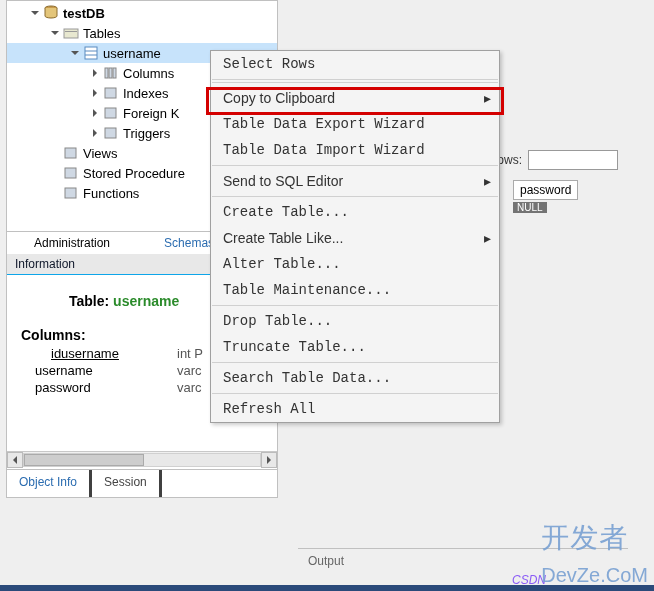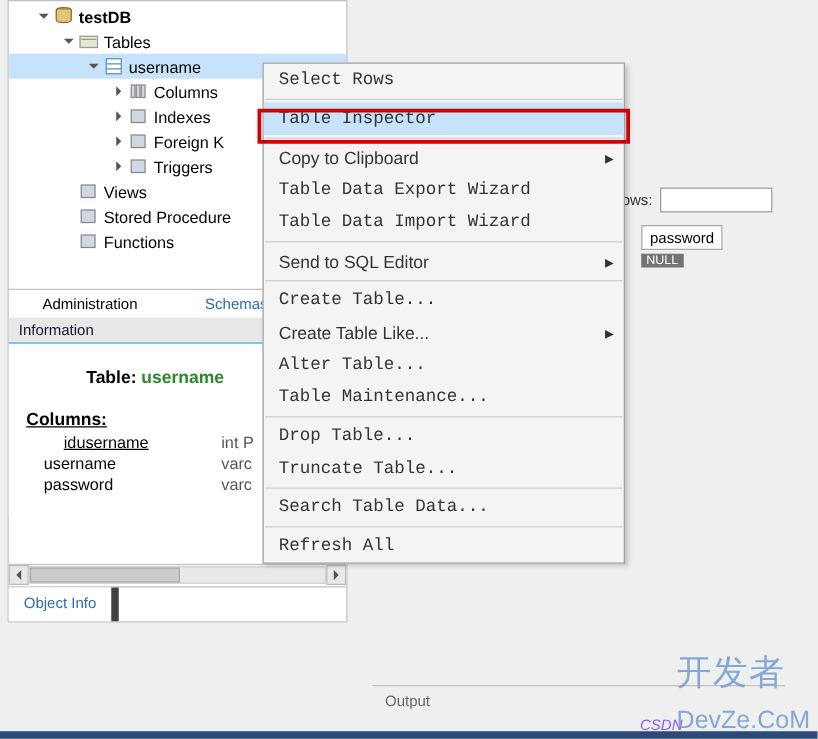--- a/index.html
+++ b/index.html
@@ -23,32 +23,32 @@
 .indent4 { padding-left: 82px; }
 
 .tabs { display: flex; border-top: 1px solid #c0c0c0; margin-top: 6px; }
 .tab { padding: 4px 27px; font-size: 12px; cursor: pointer; }
 .tab.active { color: #2b6cb0; }
 
 .info-header { background: #e8e8e8; border-bottom: 1px solid #0ea5e9; padding: 3px 8px; color: #0f172a; font-size: 12px; margin-top: 0; }
 .info-body { padding: 18px 14px; background: #fff; position: relative; }
 .info-table-line { font-size: 14px; margin-bottom: 18px; margin-left: 48px; }
 .info-table-line b { color: #2b8b2b; }
-.cols-title { font-weight: bold; font-size: 14px; margin-bottom: 2px; text-decoration: underline; }
+.cols-title { font-weight: bold; font-size: 14px; margin-bottom: 2px; }
 .cols-list { margin-left: 14px; font-size: 13px; line-height: 17px; }
 .cols-list .pk { text-decoration: underline; padding-left: 16px; }
 .cols-list .type { position: absolute; left: 170px; color: #555; }
 
 .hscroll { position: absolute; bottom: 30px; left: 0; right: 0; height: 16px; background: #f0f0f0; display: flex; align-items: center; border-top: 1px solid #c8c8c8; }
 .hscroll .btn { width: 16px; height: 16px; display: flex; align-items: center; justify-content: center; border: 1px solid #bbb; background: #e8e8e8; }
 .hscroll .track { flex: 1; height: 14px; background: #e8e8e8; position: relative; border: 1px solid #d0d0d0; }
 .hscroll .thumb { position: absolute; left: 0; top: 0; width: 120px; height: 12px; background: #cdcdcd; border: 1px solid #aaa; }
 
 .bottom-tabs { position: absolute; bottom: 0; left: 0; right: 0; height: 28px; display: flex; border-top: 1px solid #c0c0c0; }
-.bottom-tabs .btab { padding: 5px 12px; font-size: 12px; border-right: 6px solid #404040; cursor: pointer; color: #444; }
+.bottom-tabs .btab { padding: 5px 12px; font-size: 12px; border-right: 3px solid #404040; cursor: pointer; color: #444; }
 .bottom-tabs .btab.active { background: #fff; color: #2b6cb0; }
 
 .right-area { position: absolute; left: 278px; top: 150px; width: 360px; }
 .right-row { display: flex; align-items: center; gap: 6px; margin-bottom: 6px; }
 .right-row .lbl { font-size: 12px; color: #333; }
 .right-row input { border: 1px solid #999; height: 20px; width: 90px; padding: 0 4px; font-size: 12px; }
 .null-badge { background: #737373; color: #fff; font-size: 10px; padding: 0 4px; }
 .pw-label { display: inline-block; border: 1px solid #aaa; padding: 2px 6px; background: #fff; font-size: 12px; margin-top: 4px; }
 
 .output-bar { position: absolute; left: 298px; bottom: 18px; width: 330px; border-top: 1px solid #c0c0c0; padding: 5px 10px; color: #666; font-size: 12px; background: #efefef; }
@@ -222,20 +222,21 @@
       </div>
     <div class="btn">
         <svg width="8" height="8" viewBox="0 0 8 8">
           <path d="M2 0 L6 4 L2 8 Z" fill="#555"></path>
         </svg>
       </div>
   </div>
 
   <div class="bottom-tabs">
     <div class="btab active">Object Info</div>
+    <div class="btab">Session</div>
   </div>
 </div>
 
 <div class="right-area">
   <div class="right-row" style="justify-content:flex-end; margin-right:20px">
     <span class="lbl">ows:</span>
     <input type="text" style="">
   </div>
   <div style="margin-left:235px">
     <span class="pw-label">password</span>
@@ -243,21 +244,20 @@
   </div>
 </div>
 
 <div class="output-bar">
   <span>Output</span>
 </div>
 
 <div class="context-menu">
   <div class="menu-item">Select Rows</div>
   <div class="menu-sep"></div>
-  <div class="menu-item highlight">Table Inspector</div>
   <div class="menu-sep"></div>
   <div class="menu-item">
       <span>Copy to Clipboard</span>
       <span class="sub-arrow">▸</span>
     </div>
   <div class="menu-item">Table Data Export Wizard</div>
   <div class="menu-item">Table Data Import Wizard</div>
   <div class="menu-sep"></div>
   <div class="menu-item">
       <span>Send to SQL Editor</span>

